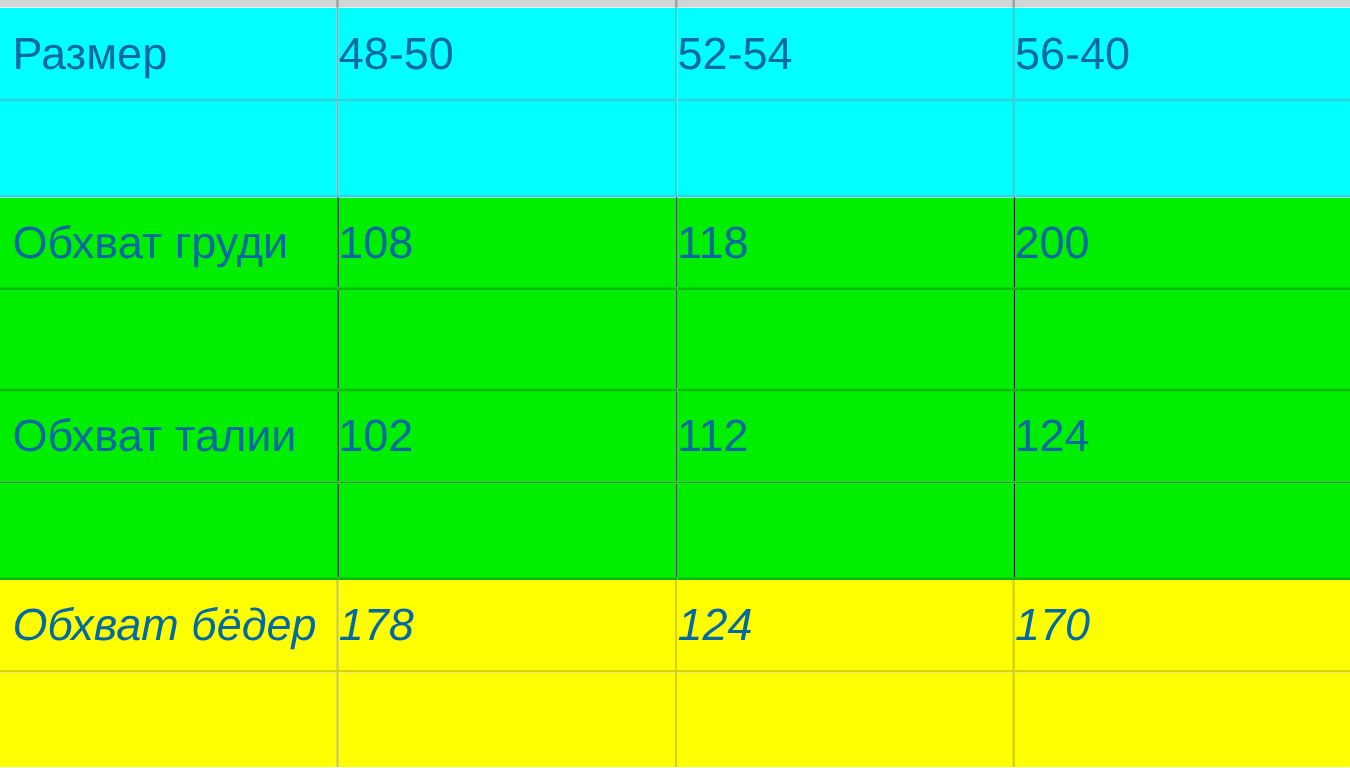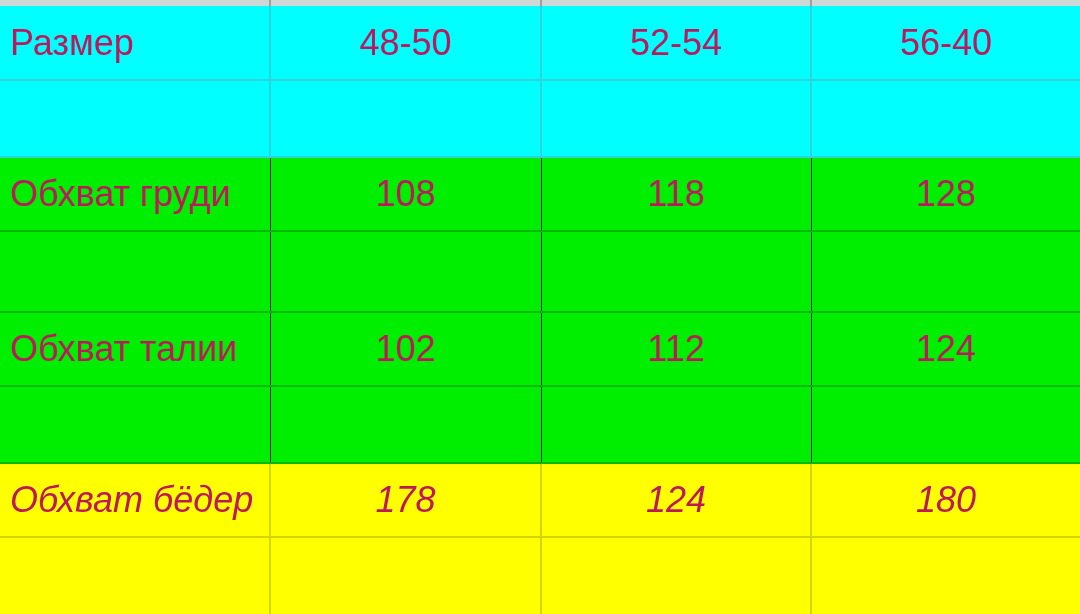--- a/index.html
+++ b/index.html
@@ -40,21 +40,21 @@
     width: 1080px;
     height: 608px;
     border-collapse: collapse;
     table-layout: fixed;
   }
   table.size-table td {
     padding: 0;
     margin: 0;
     vertical-align: middle;
     font-size: 36px;
-    color: #be185d;
+    color: #0369a1;
     line-height: 1.05;
     white-space: nowrap;
     overflow: hidden;
   }
   
   col.c0 { width: 270px; }
   col.c1 { width: 271px; }
   col.c2 { width: 270px; }
   col.c3 { width: 269px; }
 
@@ -83,21 +83,21 @@
   tr.r-blank { height: 74px; }
   tr.r-blank-tall { height: 78px; }
 
   .cell-label {
     display: block;
     padding-left: 10px;
     text-align: left;
   }
   .cell-value {
     display: block;
-    text-align: center;
+    text-align: left;
   }
   .cell-empty {
     display: block;
     min-height: 1px;
   }
 </style>
 </head>
 <body>
 
 <div id="size-table-root">
@@ -151,21 +151,21 @@
         <td>
           <span class="cell-label">Обхват груди</span>
         </td>
         <td>
           <span class="cell-value">108</span>
         </td>
         <td>
           <span class="cell-value">118</span>
         </td>
         <td>
-          <span class="cell-value">128</span>
+          <span class="cell-value">200</span>
         </td>
       </tr>
 
       <tr class="sec-green r-blank-tall">
         <td>
           <span class="cell-empty"></span>
         </td>
         <td>
           <span class="cell-empty"></span>
         </td>
@@ -211,21 +211,21 @@
         <td>
           <span class="cell-label">Обхват бёдер</span>
         </td>
         <td>
           <span class="cell-value">178</span>
         </td>
         <td>
           <span class="cell-value">124</span>
         </td>
         <td>
-          <span class="cell-value">180</span>
+          <span class="cell-value">170</span>
         </td>
       </tr>
 
       <tr class="sec-yellow r-blank last-row">
         <td>
           <span class="cell-empty"></span>
         </td>
         <td>
           <span class="cell-empty"></span>
         </td>

